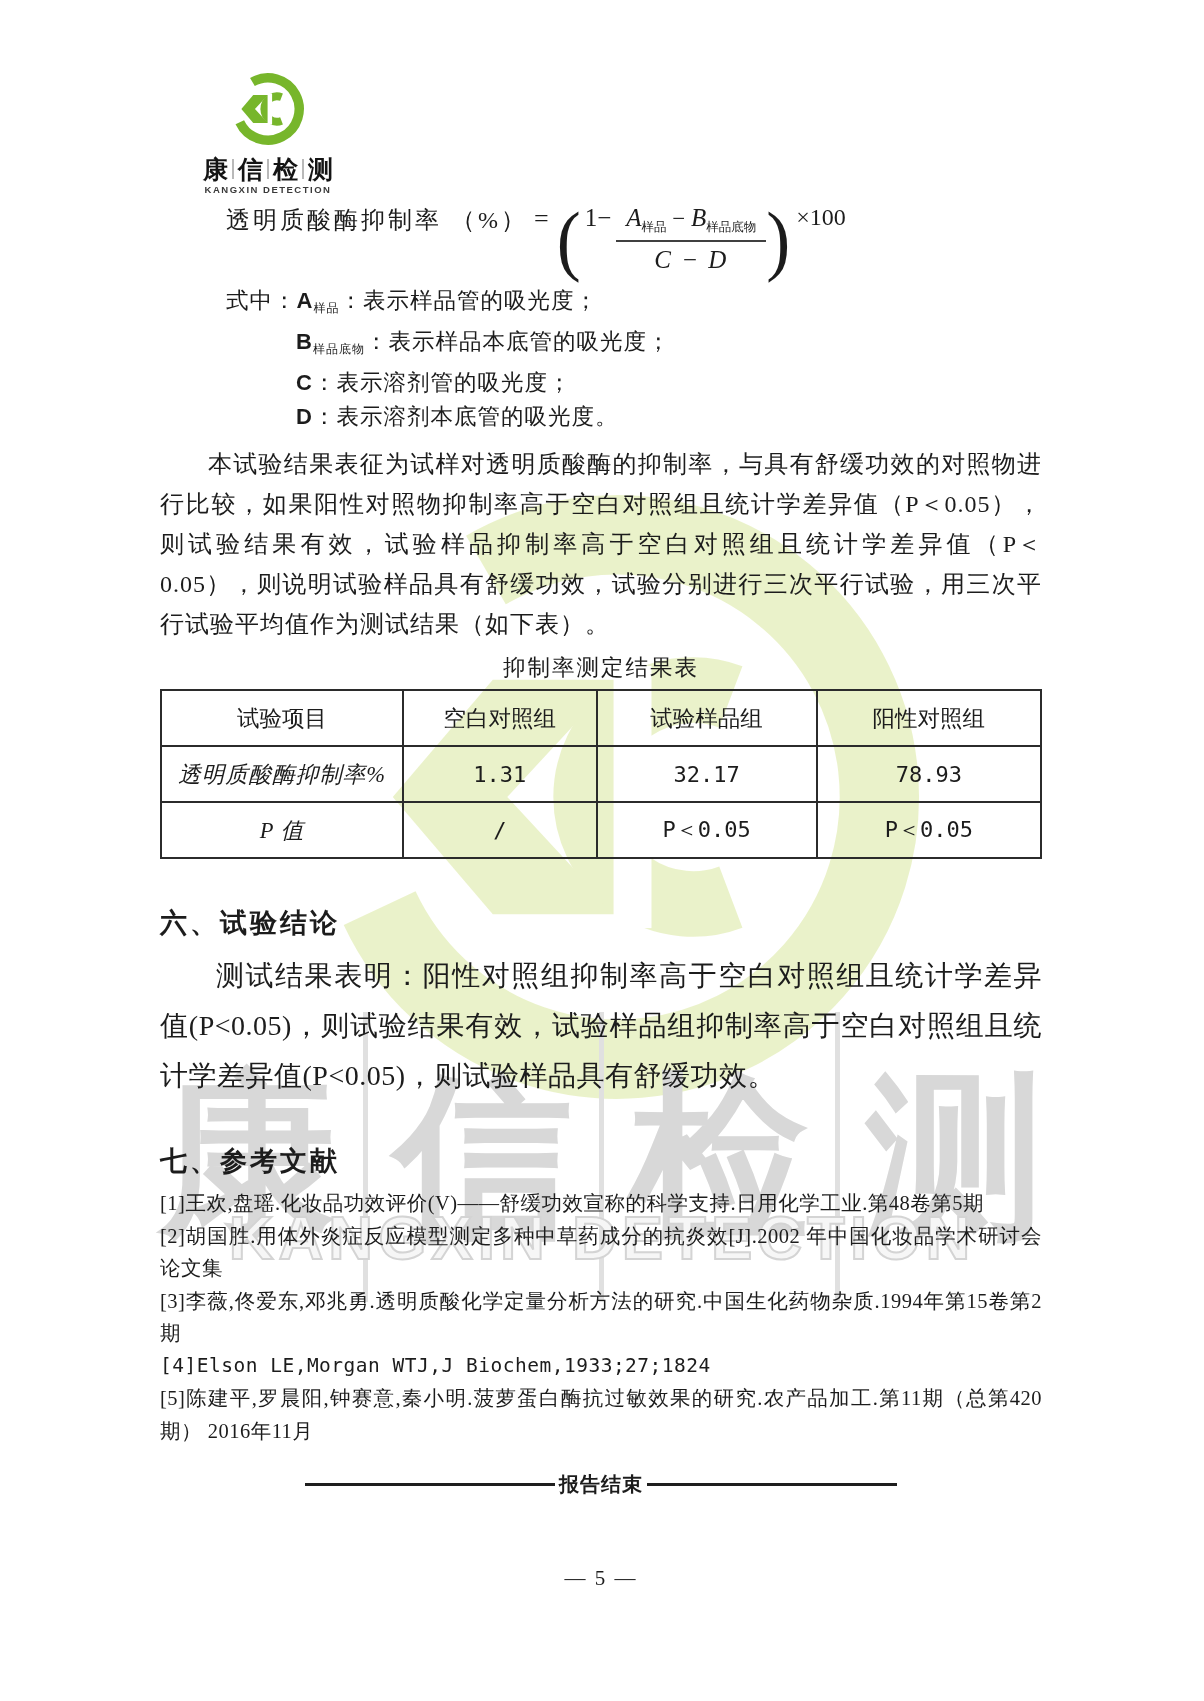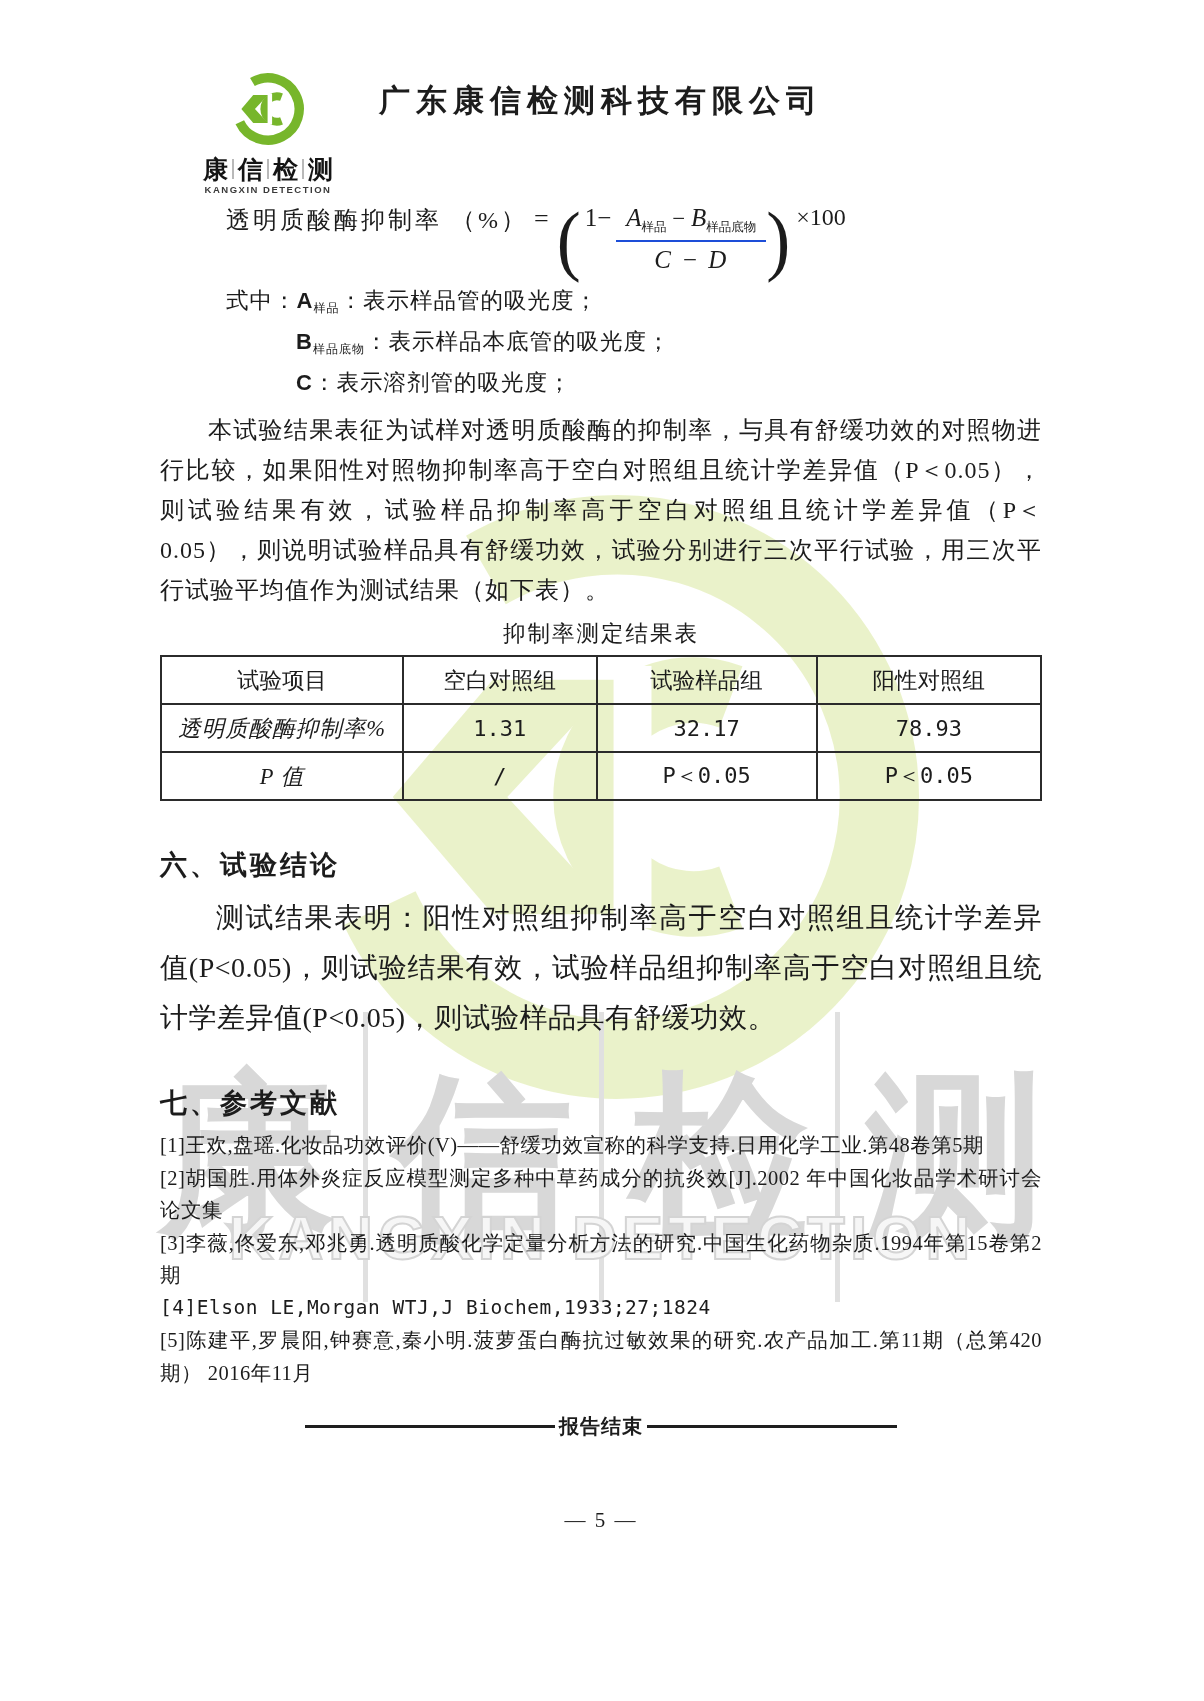--- a/index.html
+++ b/index.html
@@ -79,21 +79,21 @@
     height: 74px; font-size: 24px;
   }
   .formula .lhs { letter-spacing: 3px; }
   .formula .eq { margin: 0 8px 0 6px; font-size: 26px; }
   .big-paren {
     font-size: 72px; font-weight: 400; line-height: 1;
     transform: scaleY(1.08); transform-origin: center;
   }
   .one-minus { font-size: 25px; margin: 0 5px 0 4px; }
   .frac { display: inline-flex; flex-direction: column; align-items: center; font-size: 23px; }
-  .frac .num { padding: 0 10px 4px; border-bottom: 2px solid #1d4ed8; }
+  .frac .num { padding: 0 10px 4px; border-bottom: 2px solid #404040; }
   .frac .den { padding-top: 4px; letter-spacing: 2px; }
   .mvar { font-style: italic; font-size: 25px; }
   .msub { font-size: 12.5px; vertical-align: -5px; font-style: normal; }
   .times { font-size: 24px; margin-left: 6px; }
 
   
   .definitions { margin-top: 6px; font-size: 22.5px; line-height: 34px; }
   .def-line { letter-spacing: 1px; }
   .def-first { margin-left: 66px; }
   .def-rest { margin-left: 136px; }
@@ -111,21 +111,21 @@
   .table-title { margin-top: 8px; text-align: center; font-size: 22.5px; letter-spacing: 2px; }
   table.result {
     margin-top: 6px; width: 100%;
     border-collapse: collapse; table-layout: fixed;
     font-size: 22.5px;
   }
   table.result td, table.result th {
     border: 2px solid #2b2b2b; text-align: center;
     font-weight: 400; padding: 0;
   }
-  table.result tr { height: 48px; padding-left: 16px; }
+  table.result tr { height: 56px; padding-left: 16px; }
   .cell-label { font-style: italic; letter-spacing: 1px; }
   .cell-value { font-family: "DejaVu Sans Mono", "Liberation Mono", monospace; font-size: 22px; }
 
   
   .sec-heading {
     font-size: 27px; font-weight: 700; letter-spacing: 3px;
     font-family: "Liberation Serif", "DejaVu Serif", serif;
   }
   .h-conclusion { margin-top: 46px; }
   .h-references { margin-top: 42px; }
@@ -196,21 +196,20 @@
           <span>康</span>
             <span class="sep"></span>
             <span>信</span>
             <span class="sep"></span>
             <span>检</span>
             <span class="sep"></span>
             <span>测</span>
         </div>
         <div class="logo-en">KANGXIN DETECTION</div>
       </div>
-      <div class="company-title">广东康信检测科技有限公司</div>
     </div>
 
     <div class="formula">
       <span class="lhs">透明质酸酶抑制率 （%）</span>
       <span class="eq">=</span>
       <span class="big-paren">(</span>
       <span class="one-minus">1−</span>
       <span class="frac">
         <span class="num">
           <span class="mvar">A</span><span class="msub">样品</span>
@@ -225,20 +224,23 @@
 
     <div class="definitions">
       <div class="def-line def-first">
         <span>式中：</span><span class="def-sym">A</span><span class="def-sub">样品</span><span>：表示样品管的吸光度；</span>
       </div>
       <div class="def-line def-rest">
         <span class="def-sym">B</span><span class="def-sub">样品底物</span><span>：表示样品本底管的吸光度；</span>
       </div>
       <div class="def-line def-rest">
         <span class="def-sym">C</span><span>：表示溶剂管的吸光度；</span>
+      </div>
+      <div class="def-line def-rest">
+        <span class="def-sym">D</span><span>：表示溶剂本底管的吸光度。</span>
       </div>
     </div>
 
     <p class="para">本试验结果表征为试样对透明质酸酶的抑制率，与具有舒缓功效的对照物进行比较，如果阳性对照物抑制率高于空白对照组且统计学差异值（P＜0.05），则试验结果有效，试验样品抑制率高于空白对照组且统计学差异值（P＜0.05），则说明试验样品具有舒缓功效，试验分别进行三次平行试验，用三次平行试验平均值作为测试结果（如下表）。</p>
 
     <div class="table-title">抑制率测定结果表</div>
     <table class="result">
       <colgroup>
         <col style="width:27.5%">
           <col style="width:22%">

